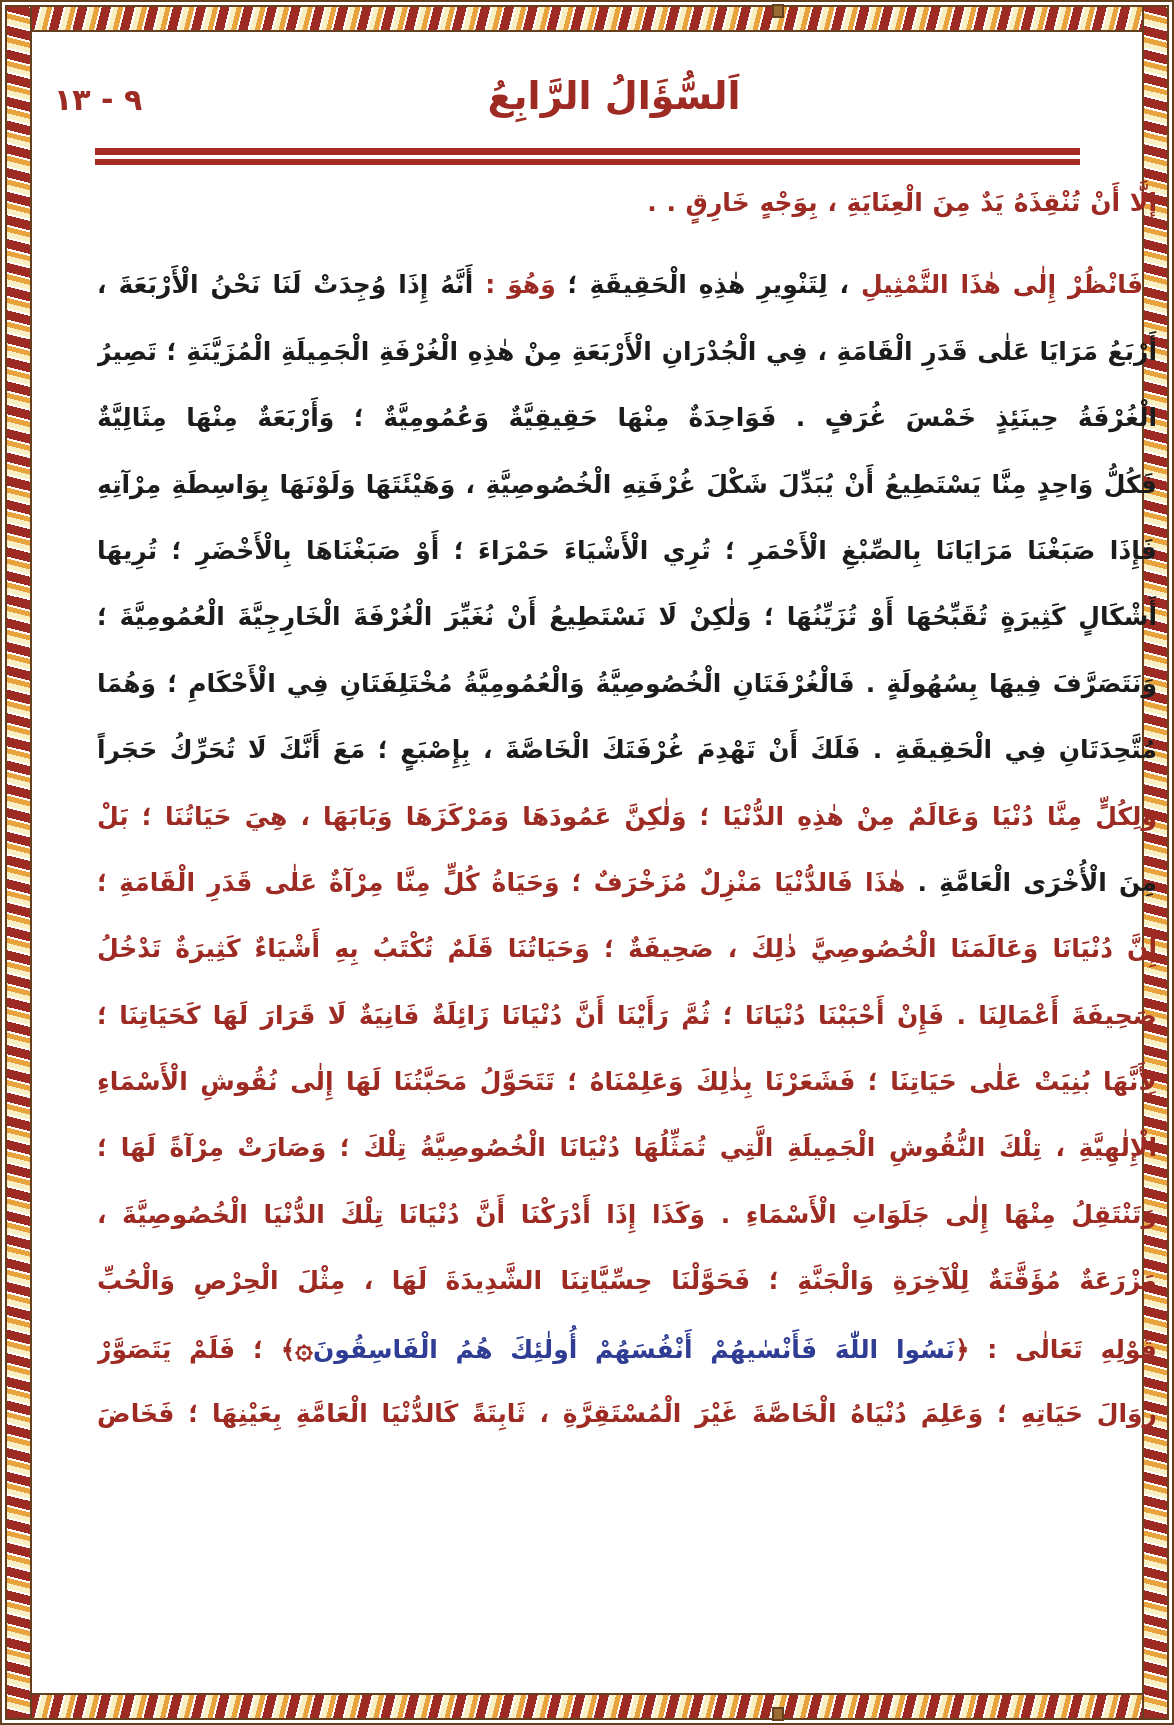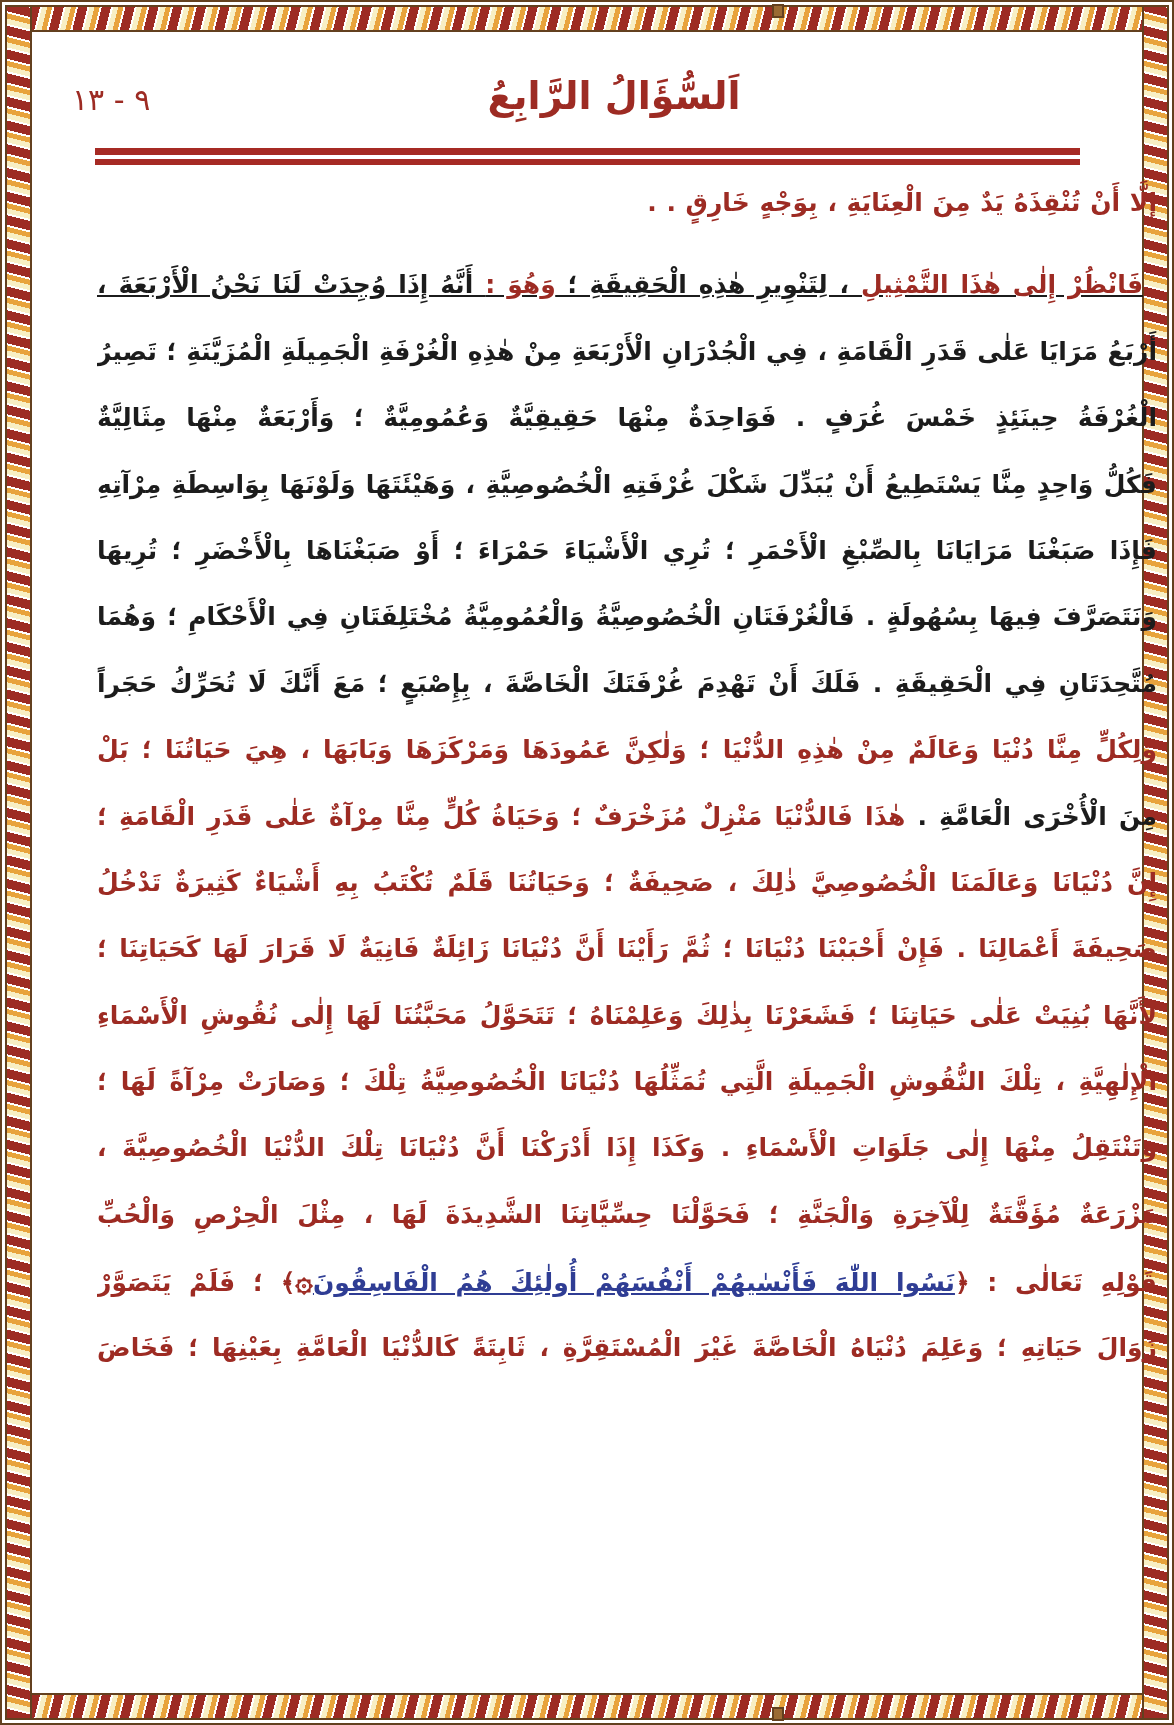--- a/index.html
+++ b/index.html
@@ -22,39 +22,39 @@
     background:repeating-linear-gradient(14deg,
       var(--maroon) 0 9px, #fff 9px 11px, var(--cream) 11px 16px,
       var(--gold) 16px 21px, #fff 21px 23px);}
   .band.top{top:5px;} .band.bottom{bottom:5px;}
   .band.left{left:5px;} .band.right{right:5px;}
   .joint{position:absolute; width:12px; height:14px; background:#9A6A33;
     border:2px solid var(--brown); box-sizing:border-box;}
   .joint.t{top:4px; left:772px;} .joint.b{bottom:4px; left:772px;}
 
   
-  .page-num{position:absolute; top:82px; left:72px; color:var(--maroon);
-    font-size:30px; font-weight:normal; direction:rtl;}
+  .page-num{position:absolute; top:82px; left:54px; color:var(--maroon);
+    font-size:30px; font-weight:bold; direction:rtl;}
   .title{position:absolute; top:74px; left:0; width:100%; text-align:center;
     color:var(--maroon); font-size:38px; font-weight:bold;padding-left:27px;}
   .rule{position:absolute; left:95px; width:985px; background:#A62A24;}
   .rule.r1{top:148px; height:7px;}
   .rule.r2{top:159px; height:6px;}
 
   
   .body-text{position:absolute; top:170px; left:57px; width:1060px; direction:rtl;margin-left:40px;}
   .line{height:66.4px; line-height:66.4px; font-size:25px; font-weight:bold;
     text-align:justify; text-align-last:justify; overflow:hidden;
     color:var(--ink); white-space:normal; word-spacing:1px;}
   .line.rightalign{text-align:right; text-align-last:right;}
-  .line.para{margin-top:16px;text-decoration:underline;}
+  .line.para{margin-top:16px;}
   .line.indent{padding-right:14px;}
   .seg.red{color:var(--maroon);}
   .seg.black{color:var(--ink);}
-  .seg.blue{color:var(--blue);text-decoration:underline;}
+  .seg.blue{color:var(--blue);}
   .seg.rosette{font-size:30px;}
 </style>
 </head>
 <body>
 
 <div class="page">
 
   <div class="band h top"></div>
   <div class="band h bottom"></div>
   <div class="band v left"></div>
@@ -67,20 +67,21 @@
   <div class="rule r1"></div>
   <div class="rule r2"></div>
 
   <div class="body-text">
       <div class="line rightalign"><span class="seg red">إِلَّا أَنْ تُنْقِذَهُ يَدٌ مِنَ الْعِنَايَةِ ، بِوَجْهٍ خَارِقٍ . .</span></div>
       <div class="line para indent"><span class="seg red">فَانْظُرْ إِلٰى هٰذَا التَّمْثِيلِ</span><span class="seg black"> ، لِتَنْوِيرِ هٰذِهِ الْحَقِيقَةِ ؛ </span><span class="seg red">وَهُوَ :</span><span class="seg black"> أَنَّهُ إِذَا وُجِدَتْ لَنَا نَحْنُ الْأَرْبَعَةَ ،</span></div>
       <div class="line"><span class="seg black">أَرْبَعُ مَرَايَا عَلٰى قَدَرِ الْقَامَةِ ، فِي الْجُدْرَانِ الْأَرْبَعَةِ مِنْ هٰذِهِ الْغُرْفَةِ الْجَمِيلَةِ الْمُزَيَّنَةِ ؛ تَصِيرُ</span></div>
       <div class="line"><span class="seg black">الْغُرْفَةُ حِينَئِذٍ خَمْسَ غُرَفٍ . فَوَاحِدَةٌ مِنْهَا حَقِيقِيَّةٌ وَعُمُومِيَّةٌ ؛ وَأَرْبَعَةٌ مِنْهَا مِثَالِيَّةٌ وَخُصُوصِيَّةٌ .</span></div>
       <div class="line"><span class="seg black">فَكُلُّ وَاحِدٍ مِنَّا يَسْتَطِيعُ أَنْ يُبَدِّلَ شَكْلَ غُرْفَتِهِ الْخُصُوصِيَّةِ ، وَهَيْئَتَهَا وَلَوْنَهَا بِوَاسِطَةِ مِرْآتِهِ .</span></div>
       <div class="line"><span class="seg black">فَإِذَا صَبَغْنَا مَرَايَانَا بِالصِّبْغِ الْأَحْمَرِ ؛ تُرِي الْأَشْيَاءَ حَمْرَاءَ ؛ أَوْ صَبَغْنَاهَا بِالْأَخْضَرِ ؛ تُرِيهَا خَضْرَاءَ .</span></div>
+      <div class="line"><span class="seg black">أَشْكَالٍ كَثِيرَةٍ تُقَبِّحُهَا أَوْ تُزَيِّنُهَا ؛ وَلٰكِنْ لَا نَسْتَطِيعُ أَنْ نُغَيِّرَ الْغُرْفَةَ الْخَارِجِيَّةَ الْعُمُومِيَّةَ ؛</span></div>
       <div class="line"><span class="seg black">وَنَتَصَرَّفَ فِيهَا بِسُهُولَةٍ . فَالْغُرْفَتَانِ الْخُصُوصِيَّةُ وَالْعُمُومِيَّةُ مُخْتَلِفَتَانِ فِي الْأَحْكَامِ ؛ وَهُمَا</span></div>
       <div class="line"><span class="seg black">مُتَّحِدَتَانِ فِي الْحَقِيقَةِ . فَلَكَ أَنْ تَهْدِمَ غُرْفَتَكَ الْخَاصَّةَ ، بِإِصْبَعٍ ؛ مَعَ أَنَّكَ لَا تُحَرِّكُ حَجَراً</span></div>
       <div class="line"><span class="seg red">وَلِكُلٍّ مِنَّا دُنْيَا وَعَالَمٌ مِنْ هٰذِهِ الدُّنْيَا ؛ وَلٰكِنَّ عَمُودَهَا وَمَرْكَزَهَا وَبَابَهَا ، هِيَ حَيَاتُنَا ؛ بَلْ</span></div>
       <div class="line"><span class="seg black">مِنَ الْأُخْرَى الْعَامَّةِ . </span><span class="seg red">هٰذَا فَالدُّنْيَا مَنْزِلٌ مُزَخْرَفٌ ؛ وَحَيَاةُ كُلٍّ مِنَّا مِرْآةٌ عَلٰى قَدَرِ الْقَامَةِ ؛</span></div>
       <div class="line"><span class="seg red">إِنَّ دُنْيَانَا وَعَالَمَنَا الْخُصُوصِيَّ ذٰلِكَ ، صَحِيفَةٌ ؛ وَحَيَاتُنَا قَلَمٌ تُكْتَبُ بِهِ أَشْيَاءٌ كَثِيرَةٌ تَدْخُلُ</span></div>
       <div class="line"><span class="seg red">صَحِيفَةَ أَعْمَالِنَا . فَإِنْ أَحْبَبْنَا دُنْيَانَا ؛ ثُمَّ رَأَيْنَا أَنَّ دُنْيَانَا زَائِلَةٌ فَانِيَةٌ لَا قَرَارَ لَهَا كَحَيَاتِنَا ؛</span></div>
       <div class="line"><span class="seg red">لِأَنَّهَا بُنِيَتْ عَلٰى حَيَاتِنَا ؛ فَشَعَرْنَا بِذٰلِكَ وَعَلِمْنَاهُ ؛ تَتَحَوَّلُ مَحَبَّتُنَا لَهَا إِلٰى نُقُوشِ الْأَسْمَاءِ</span></div>
       <div class="line"><span class="seg red">الْإِلٰهِيَّةِ ، تِلْكَ النُّقُوشِ الْجَمِيلَةِ الَّتِي تُمَثِّلُهَا دُنْيَانَا الْخُصُوصِيَّةُ تِلْكَ ؛ وَصَارَتْ مِرْآةً لَهَا ؛</span></div>
       <div class="line"><span class="seg red">وَتَنْتَقِلُ مِنْهَا إِلٰى جَلَوَاتِ الْأَسْمَاءِ . وَكَذَا إِذَا أَدْرَكْنَا أَنَّ دُنْيَانَا تِلْكَ الدُّنْيَا الْخُصُوصِيَّةَ ،</span></div>
       <div class="line"><span class="seg red">مَزْرَعَةٌ مُؤَقَّتَةٌ لِلْآخِرَةِ وَالْجَنَّةِ ؛ فَحَوَّلْنَا حِسِّيَّاتِنَا الشَّدِيدَةَ لَهَا ، مِثْلَ الْحِرْصِ وَالْحُبِّ</span></div>

